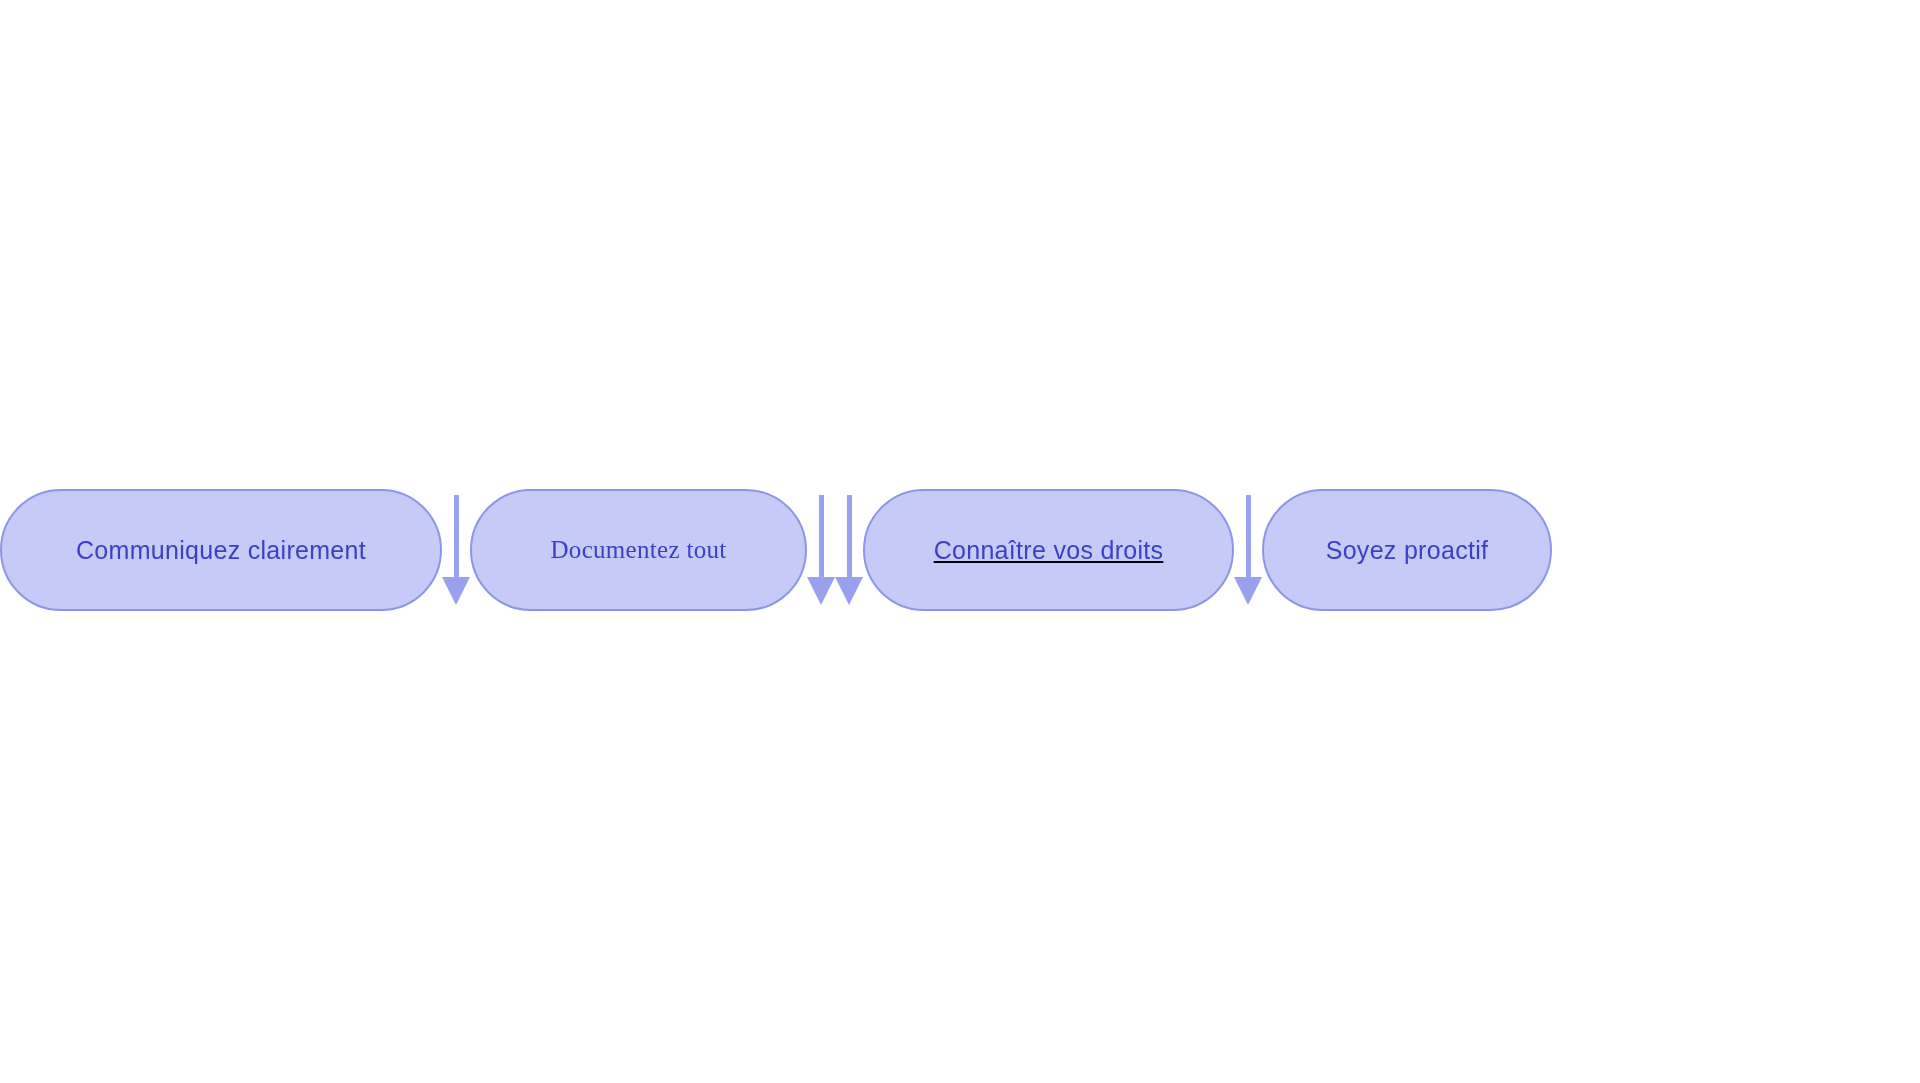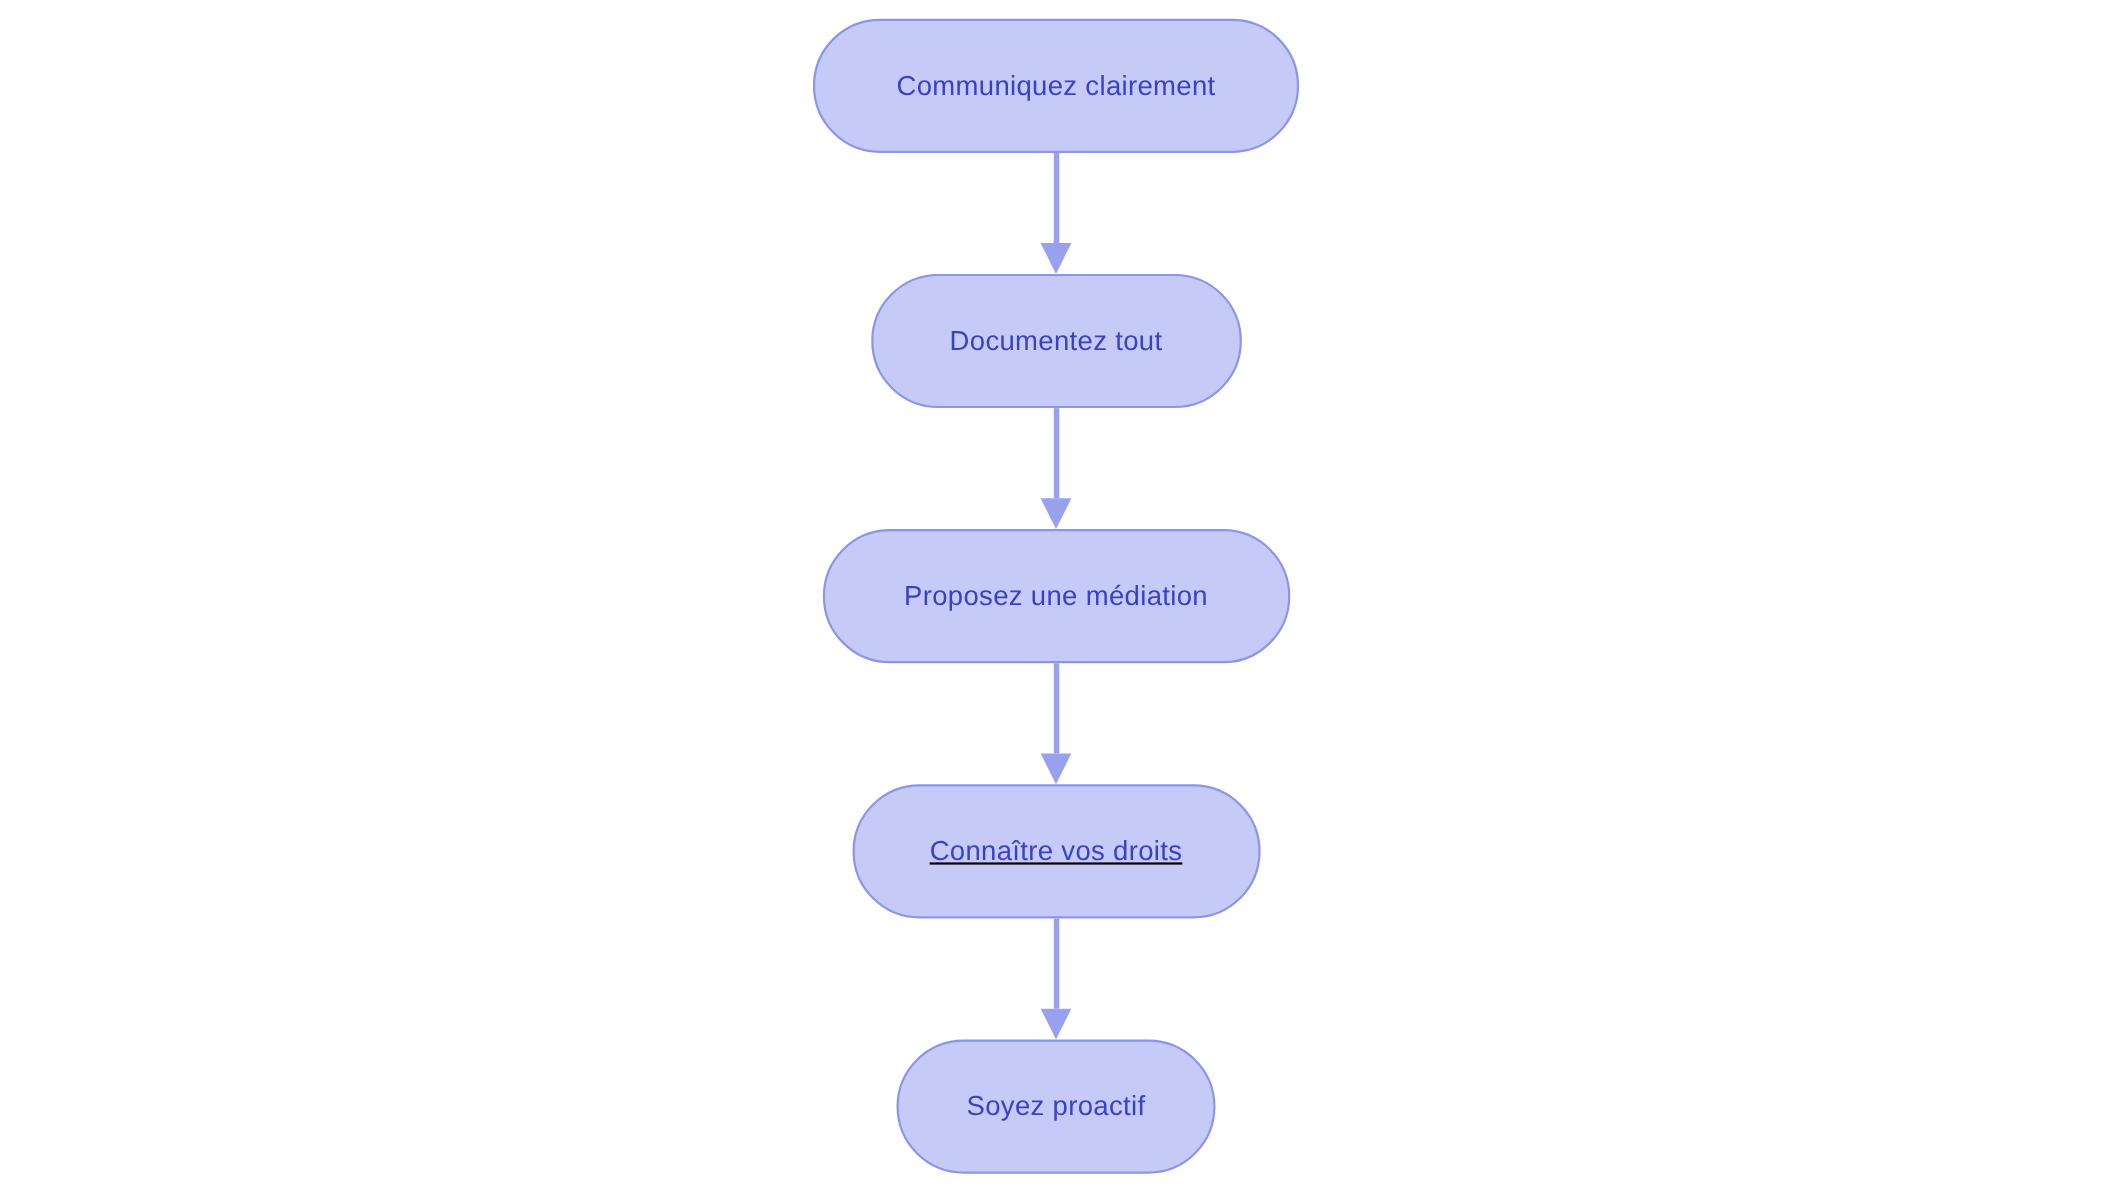--- a/index.html
+++ b/index.html
@@ -14,21 +14,21 @@
     width: 1920px;
     height: 1083px;
     background: var(--bg);
     overflow: hidden;
     font-family: "Liberation Sans", sans-serif;
   }
   .canvas {
     width: 1920px;
     height: 1083px;
     display: flex;
-    flex-direction: column;
+    flex-direction: row;
     align-items: center;
     padding-top: 17px;
   }
   .node {
     height: 122px;
     border-radius: 61px;
     background: var(--node-fill);
     border: 2px solid var(--node-border);
     display: flex;
     align-items: center;
@@ -36,21 +36,21 @@
     flex: 0 0 auto;
   }
   .node-label {
     font-size: 25px;
     letter-spacing: 0.3px;
     color: var(--node-text);
     white-space: nowrap;
     padding: 0 30px;
   }
   .node-1 { width: 442px; }
-  .node-2 { width: 337px; }
+  .node-2 { width: 337px; font-family: Liberation Serif, serif; }
   .node-3 { width: 425px; }
   .node-4 { width: 371px; text-decoration: underline; }
   .node-5 { width: 290px; }
   .arrow {
     height: 110px;
     width: 28px;
     display: flex;
     flex-direction: column;
     align-items: center;
     flex: 0 0 auto;
@@ -84,23 +84,20 @@
 
   <div class="node node-2">
     <span class="node-label">Documentez tout</span>
   </div>
 
   <div class="arrow">
     <div class="arrow-line"></div>
     <div class="arrow-head"></div>
   </div>
 
-  <div class="node node-3">
-    <span class="node-label">Proposez une médiation</span>
-  </div>
 
   <div class="arrow">
     <div class="arrow-line"></div>
     <div class="arrow-head"></div>
   </div>
 
   <div class="node node-4">
     <span class="node-label">Connaître vos droits</span>
   </div>
 

